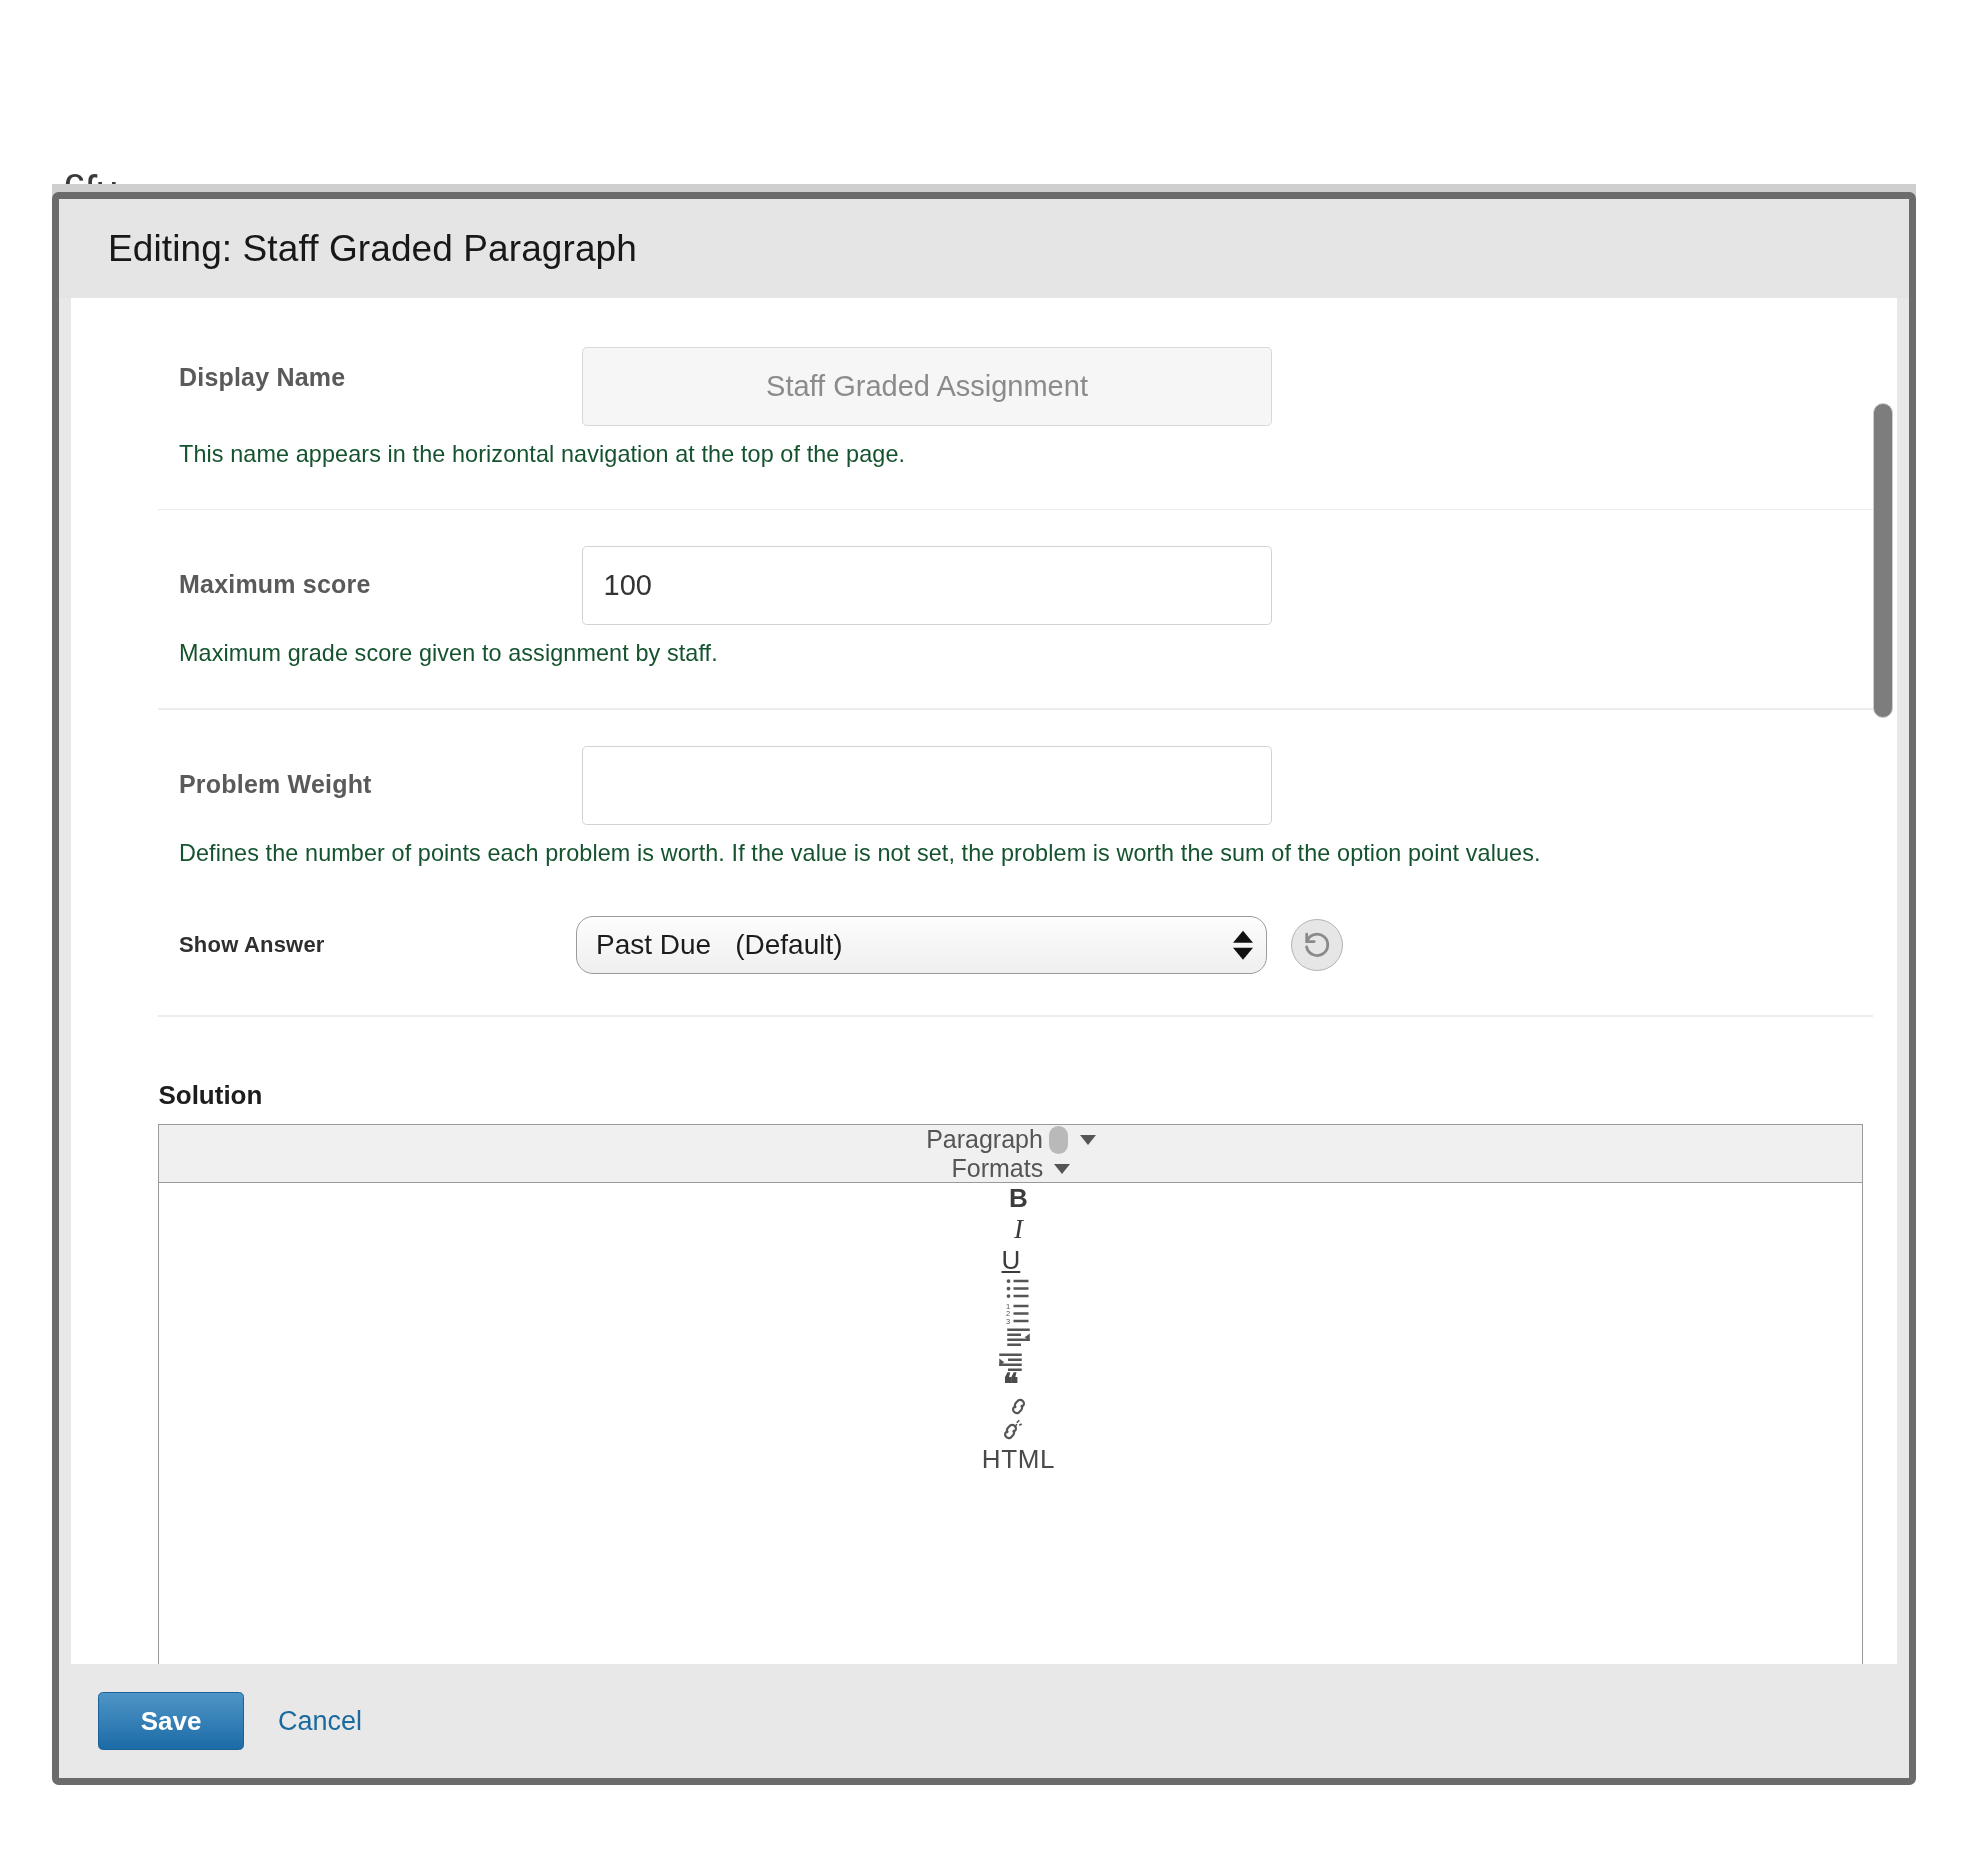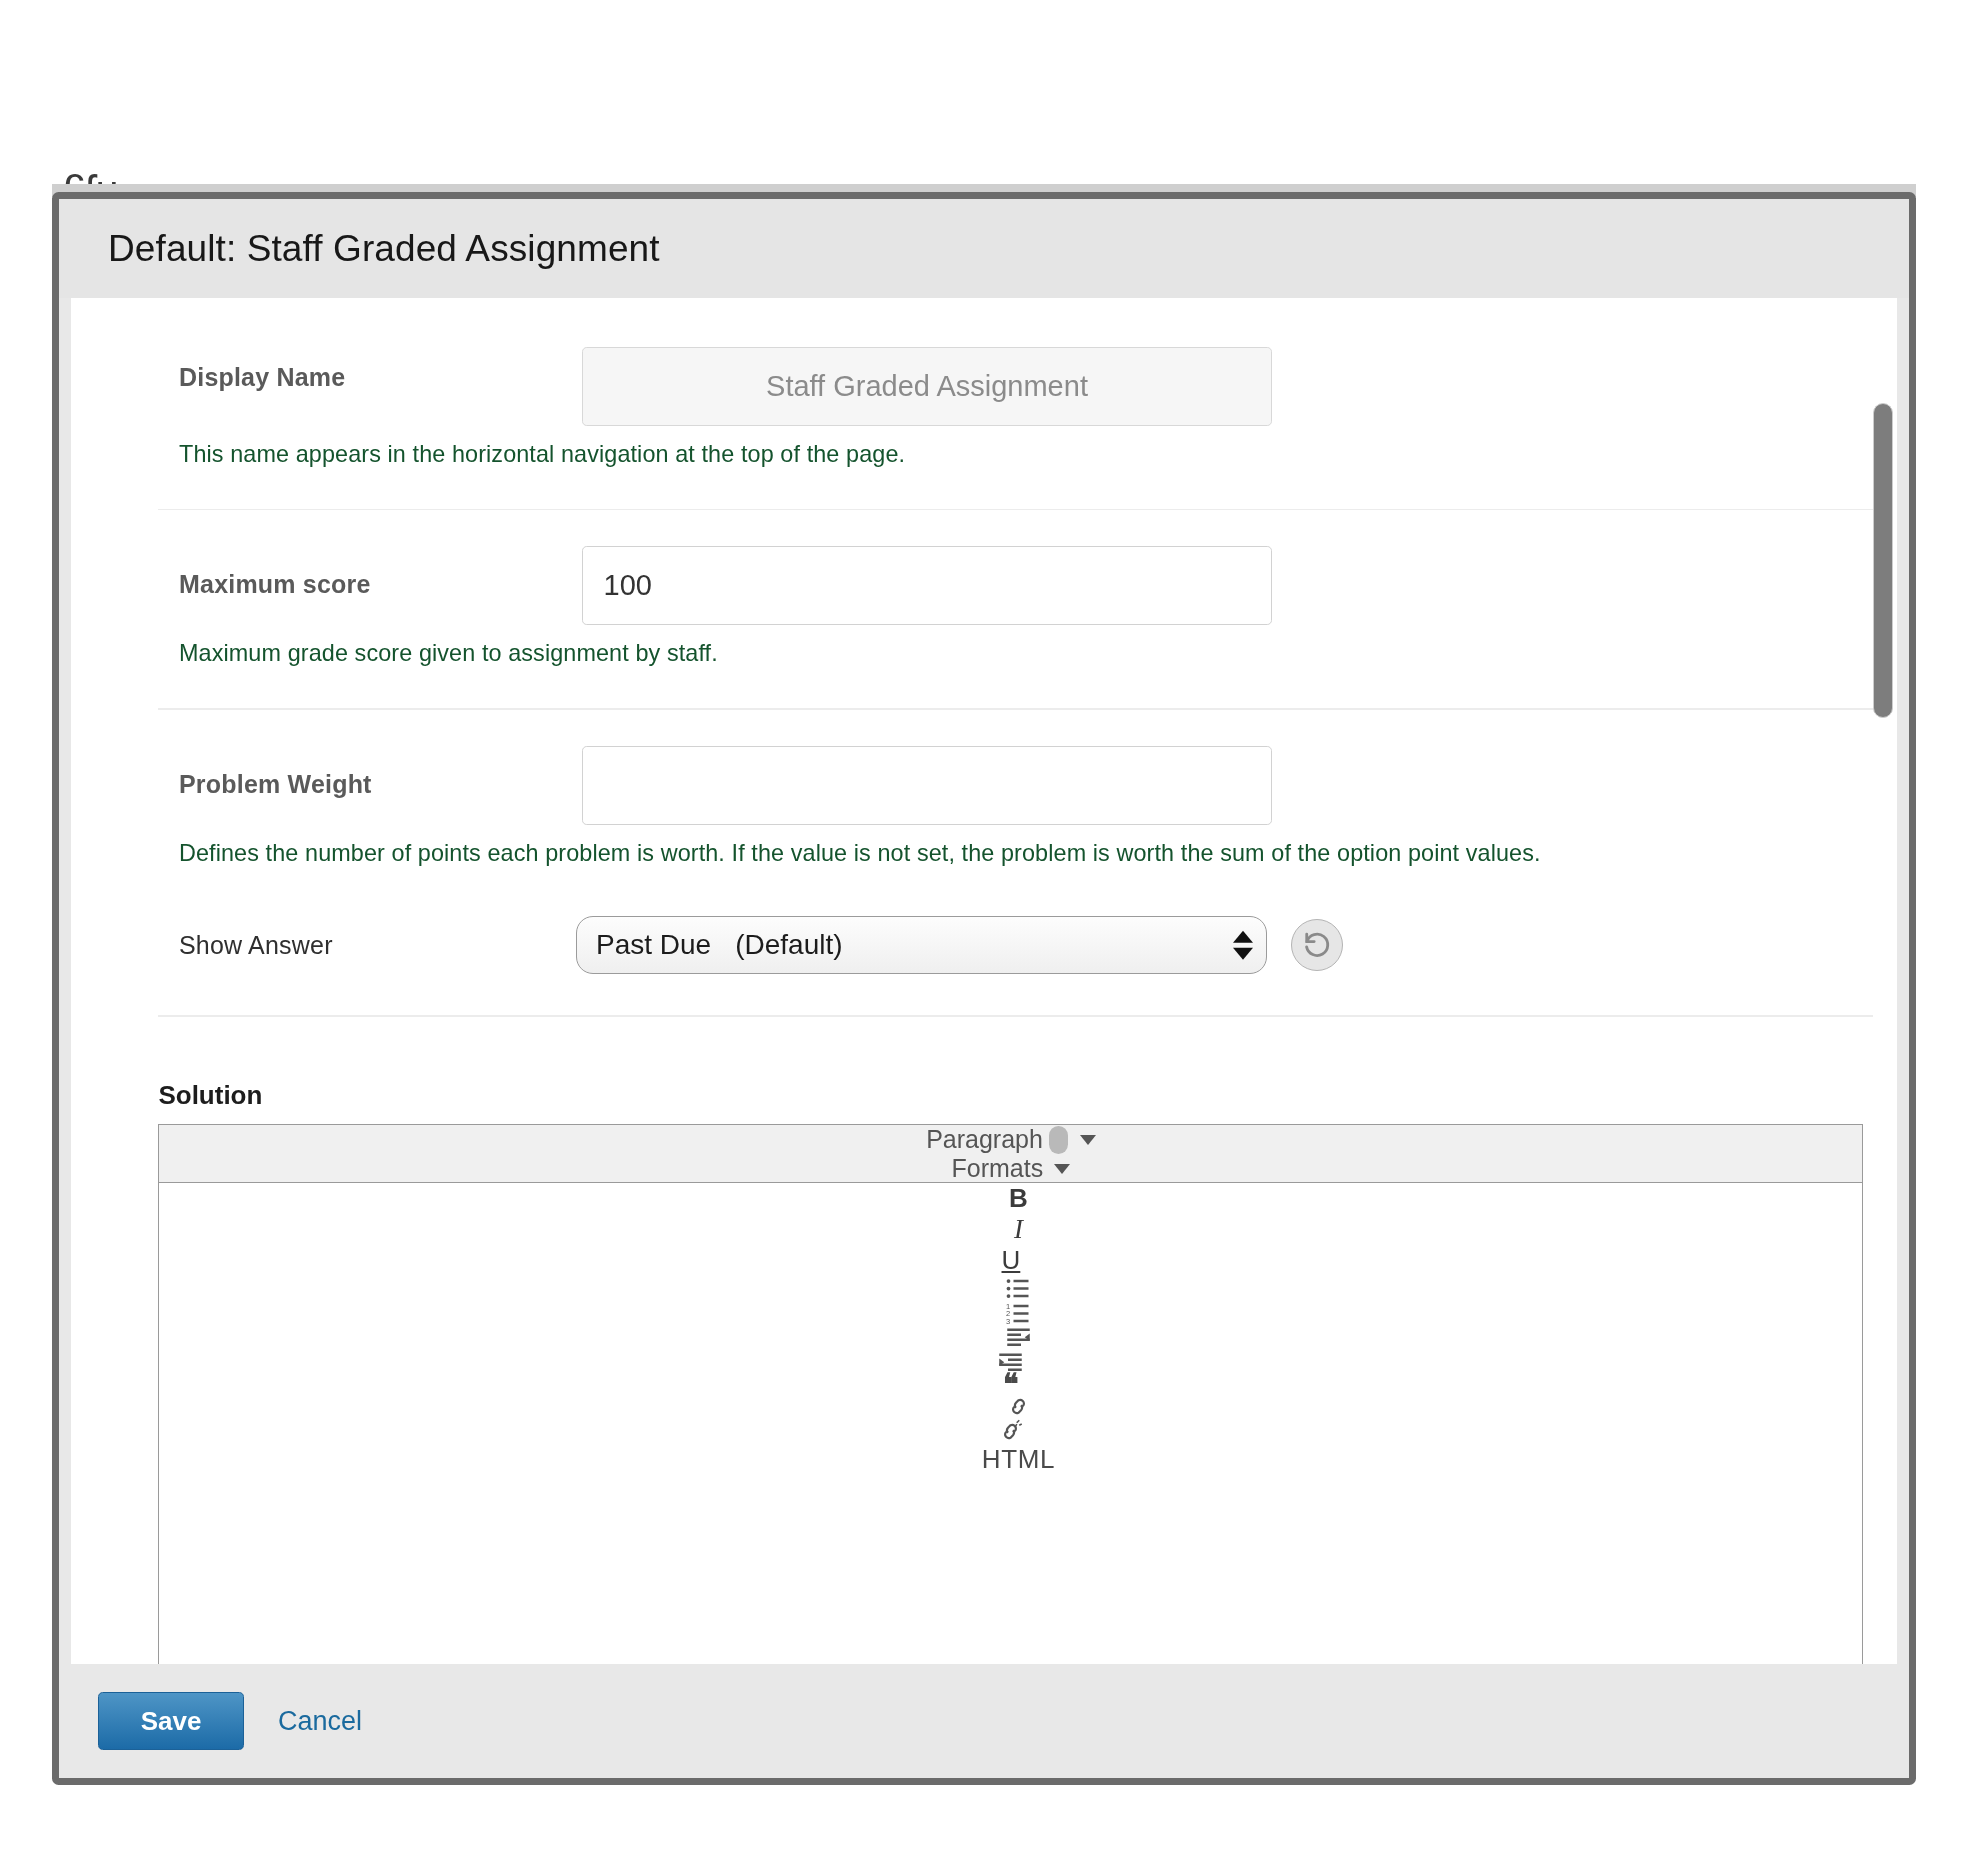--- a/index.html
+++ b/index.html
@@ -141,22 +141,22 @@
 
   
   .row-showanswer {
     display: flex;
     align-items: center;
     margin-top: 49px;
   }
   .row-showanswer .sa-label {
     width: 397px;
     flex: 0 0 397px;
-    font-size: 25px;
-    font-weight: normal;
+    font-size: 22px;
+    font-weight: bold;
     color: #2f2f2f;
     letter-spacing: 0.2px;
   }
   .select-box {
     position: relative;
     width: 691px;
     height: 58px;
     border: 1.9px solid #9b9b9b;
     border-radius: 17px;
     background: linear-gradient(#fdfdfd, #efefef);
@@ -316,21 +316,21 @@
 
 <div id="page">
 
   <div class="bg-peek">ʕʃɥ</div>
   <div class="bg-strip"></div>
   <div class="bg-left-edge"></div>
 
   <div id="modal">
 
     <div class="modal-header">
-      <div class="modal-title">Default: Staff Graded Assignment</div>
+      <div class="modal-title">Editing: Staff Graded Paragraph</div>
     </div>
 
     <div class="modal-body-wrap">
       <div class="modal-body">
         <div class="body-inner">
 
           <div class="field row-display">
             <div class="field-label">Display Name</div>
             <input class="txt-input disabled-look" type="text" value="Staff Graded Assignment" style="">
           </div>

